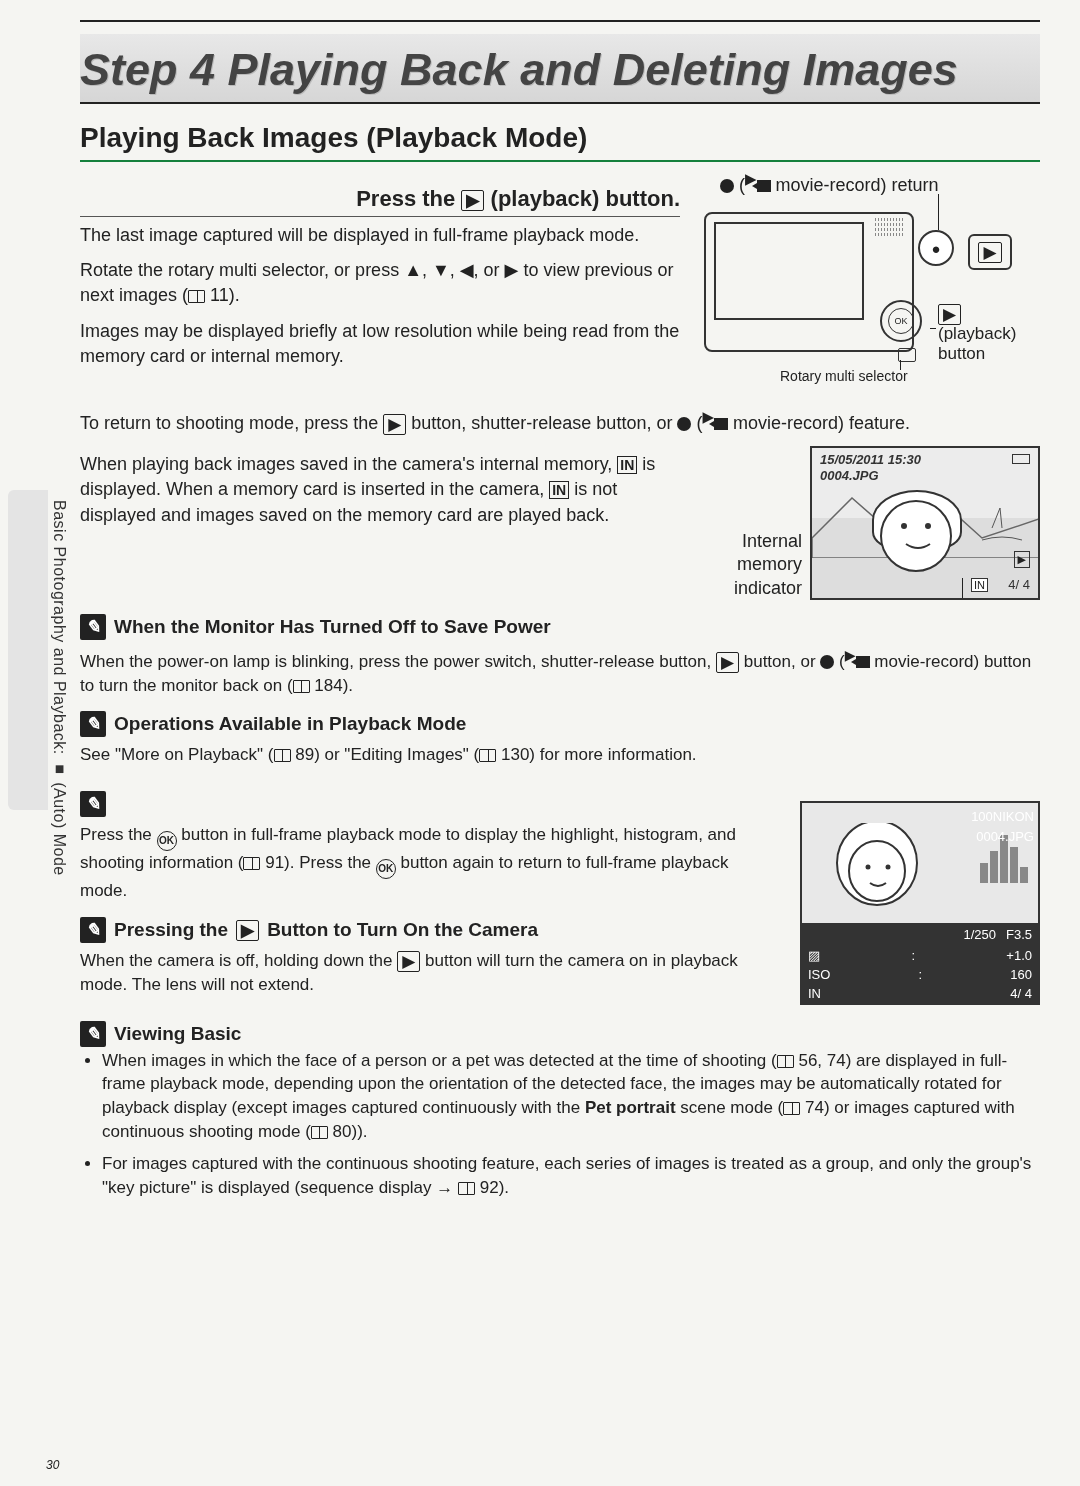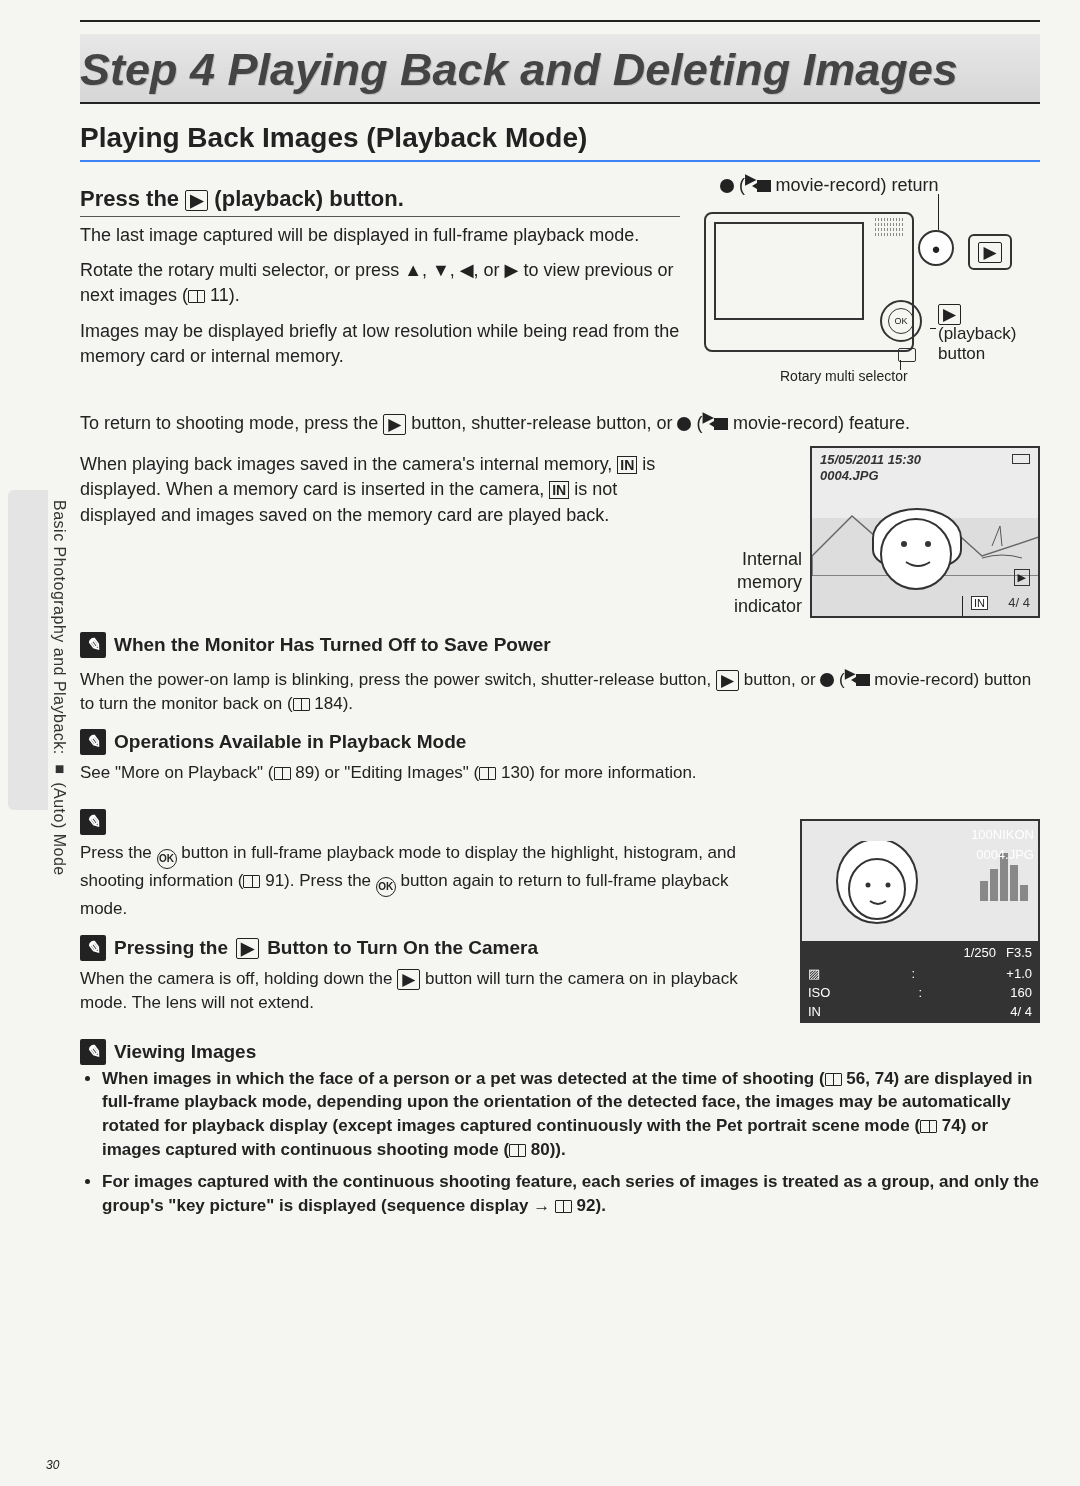--- a/index.html
+++ b/index.html
@@ -49,28 +49,29 @@
     font-size: 45px;
     font-weight: bold;
     font-style: italic;
     color: #444;
     text-shadow: 1px 1px 0 #bbb;
   }
   .section-title {
     font-size: 28px;
     font-weight: bold;
     margin: 18px 0 8px 0;
-    border-bottom: 2px solid #3b82f6;
+    border-bottom: 2px solid #15803d;
     padding-bottom: 6px;
   }
   .sub-title {
     font-size: 22px;
     margin: 16px 0 4px 0;
     border-bottom: 1.5px solid #555;
     padding-bottom: 4px;
+    text-align: right;
   }
   .glyph-box {
     display: inline-block;
     border: 1.5px solid #222;
     padding: 0 4px;
     font-size: 17px;
     line-height: 19px;
     vertical-align: middle;
     border-radius: 2px;
   }
@@ -152,21 +153,21 @@
     font-size: 17px;
   }
   .playback-lbl { left: 238px; top: 104px; }
   .playback-word { left: 238px; top: 124px; }
   .rotary-lbl { position:absolute; left: 80px; top: 168px; font-size: 14px; }
   .leader {
     position:absolute; background:#222; height:1px;
   }
   .playback-img {
     width: 230px;
-    height: 172px;
+    height: 154px;
     border: 2px solid #333;
     position: relative;
     background: linear-gradient(#eee 40%, #ddd 40%);
     overflow:hidden;
   }
   .playback-img .sky { position:absolute; top:0; left:0; right:0; height:70px; background:#ececec;}
   .playback-img .mtn {
     position:absolute; bottom:40px; left:0; right:0; height:80px;
   }
   .playback-img .face {
@@ -231,21 +232,21 @@
   .info-screen .meta-b {
     display:flex; justify-content:flex-end; gap:10px; padding:4px 6px; font-size:13px;
   }
   .info-screen .row2 { display:flex; justify-content:space-between; padding:2px 6px; font-size:13px;}
   ul.bullets {
     list-style: disc;
     padding-left: 22px;
     font-size: 17px;
     line-height: 1.4;
   }
-  ul.bullets li { margin-bottom: 8px; font-weight: bold; }
+  ul.bullets li { margin-bottom: 8px; }
   .page-num {
     position: absolute;
     left: 46px;
     bottom: 14px;
     font-size: 12px;
     font-style: italic;
   }
   .book-icon {
     display: inline-block;
     width: 17px; height: 13px;
@@ -453,21 +454,21 @@
             <span></span>
             <span>4/    4</span>
           </div>
       </div>
     </div>
   </div>
 
   <div class="note">
     <div class="note-head">
         <span class="note-icon">✎</span>
-        <span>Viewing Images</span>
+        <span>Viewing Basic</span>
       </div>
     <ul class="bullets">
       <li>
         <span>When images in which the face of a person or a pet was detected at the time of shooting (</span><span class="book-icon"></span><span> 56, 74) are displayed in full-frame playback mode, depending upon the orientation of the detected face, the images may be automatically rotated for playback display (except images captured continuously with the </span><b>Pet portrait</b><span> scene mode (</span><span class="book-icon"></span><span> 74) or images captured with continuous shooting mode (</span><span class="book-icon"></span><span> 80)).</span>
       </li>
       <li>
         <span>For images captured with the continuous shooting feature, each series of images is treated as a group, and only the group's "key picture" is displayed (sequence display → </span><span class="book-icon"></span><span> 92).</span>
       </li>
     </ul>
   </div>

